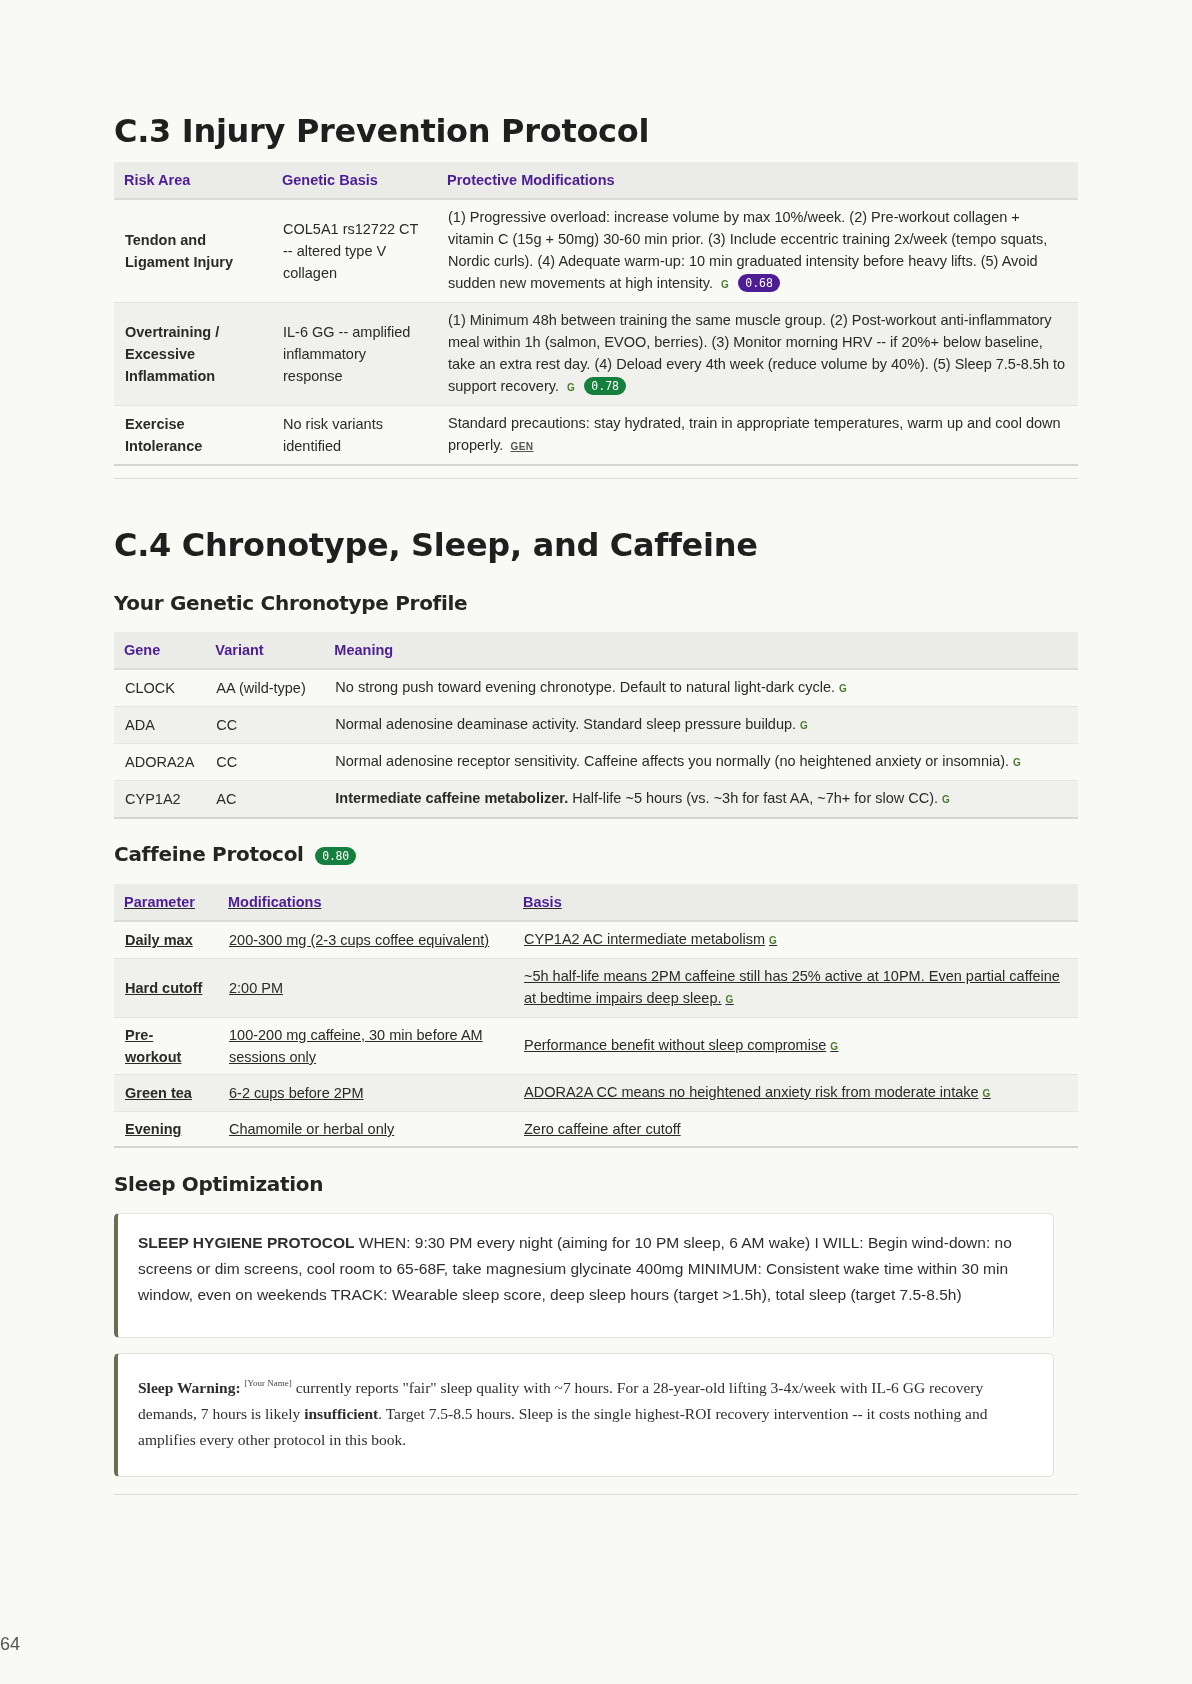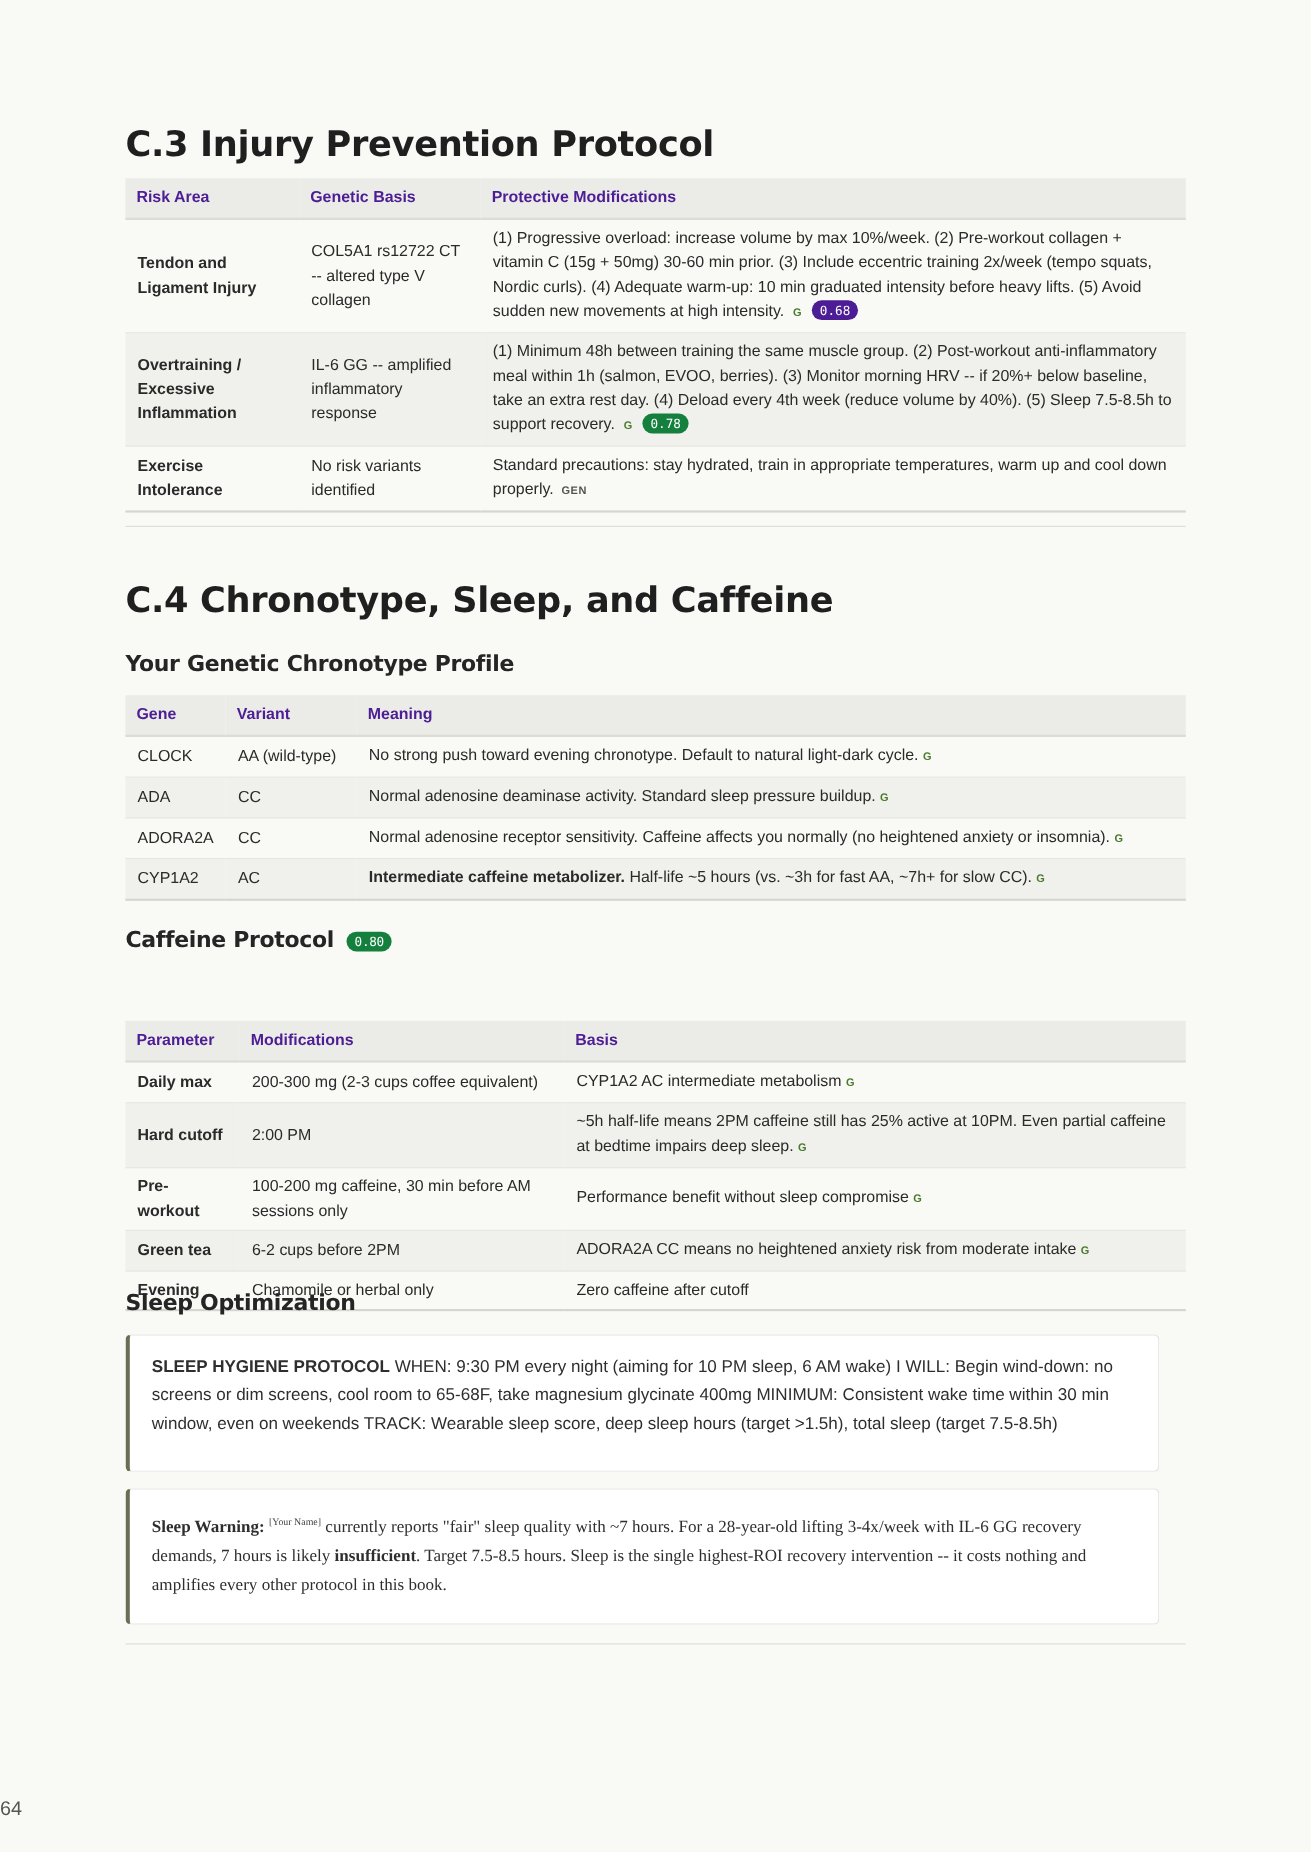--- a/index.html
+++ b/index.html
@@ -25,21 +25,21 @@
   table { width: 964px; border-collapse: collapse; font-size: 14.5px; line-height: 22px; }
   thead th {
     background: #ebebe7; text-align: left; font-weight: 700; color: #4c1d95;
     padding: 7px 10px; border-bottom: 2px solid #dcdcd6;
   }
   tbody td { padding: 6px 11px; vertical-align: middle; border-bottom: 1px solid #e6e6e0; }
   tbody tr:nth-child(even) td { background: #f0f0ec; }
   tbody tr:last-child td { border-bottom: 2px solid #d6d6d0; }
   .bold { font-weight: 700; }
   .g { font-size: 10px; color: #4a7a2c; font-weight: 700; margin-left: 4px; letter-spacing: 0.5px; }
-  .gen { font-size: 10px; color: #555; font-weight: 700; margin-left: 3px; letter-spacing: 0.5px; }
+  .gen { font-size: 10px; color: #555; font-weight: 700; margin-left: 3px; letter-spacing: 0.5px; text-decoration: underline; }
   .badge {
     display: inline-block; font-family: "DejaVu Sans Mono", monospace;
     font-size: 11.5px; color: #fff; padding: 1px 7px; border-radius: 9px;
     line-height: 16px; margin-left: 5px; vertical-align: 1px;
   }
   .badge.amber { background: #4c1d95; }
   .badge.green { background: #15803d; }
   .divider { position: absolute; left: 114px; width: 964px; height: 0; border-top: 1.5px solid #dcdcd6; }
   .callout {
     position: absolute; left: 114px; width: 940px;
@@ -138,21 +138,21 @@
         <td><span class="bold">Intermediate caffeine metabolizer.</span><span> Half-life ~5 hours (vs. ~3h for fast AA, ~7h+ for slow CC).</span><span class="g">G</span></td>
       </tr>
     </tbody>
   </table>
 
   <h3 style="position:absolute; top:842px;">
     <span>Caffeine Protocol</span>
     <span class="badge green" style="font-weight:400;">0.80</span>
   </h3>
 
-  <table style="position:absolute; top:928px;">
+  <table style="position:absolute; top:884px;text-decoration:underline;">
     <colgroup>
         <col style="width:104px">
         <col style="width:295px">
         <col>
       </colgroup>
     <thead>
       <tr>
         <th>Parameter</th>
         <th>Modifications</th>
         <th>Basis</th>

